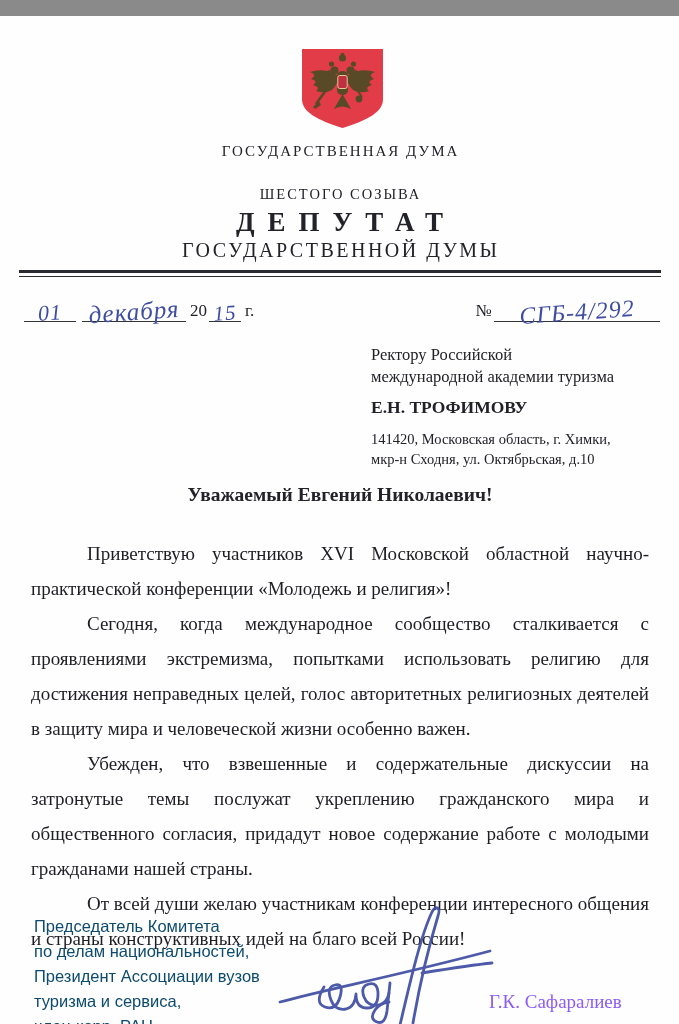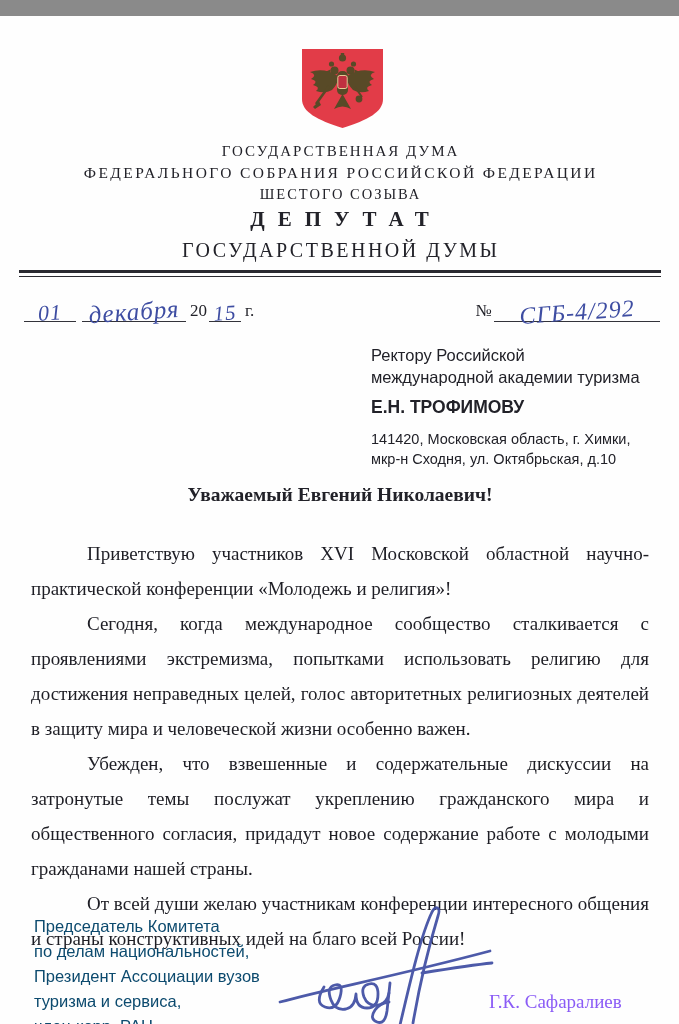--- a/index.html
+++ b/index.html
@@ -13,21 +13,21 @@
     font-family:"Liberation Serif", serif;
     color:#222229;
   }
   
   .coat { position:absolute; left:298px; top:31px; width:89px; height:83px; }
   
   .lh-line { position:absolute; left:0; width:100%; text-align:center; white-space:nowrap; }
   .org1 { top:127px; font-size:15px; letter-spacing:2px; text-indent:2px; }
   .org2 { top:148px; font-size:15.5px; letter-spacing:2.4px; text-indent:2.4px; }
   .org3 { top:170px; font-size:14.5px; letter-spacing:2px; text-indent:2px; }
-  .dep1 { top:191px; font-size:21px; font-weight:bold; letter-spacing:13px; text-indent:13px; }
+  .dep1 { top:191px; font-size:27px; font-weight:bold; letter-spacing:13px; text-indent:13px; }
   .dep2 { top:223px; font-size:20px; letter-spacing:2.5px; text-indent:2.5px; }
   .rule {
     position:absolute; left:19px; top:254px; width:642px; height:7px;
     border-top:3px solid #2a2a31; border-bottom:1.5px solid #2a2a31;
   }
   
   .ref-row {
     position:absolute; left:24px; top:268px; width:636px; height:38px;
     display:flex; justify-content:space-between; align-items:flex-end;
     font-size:17px;
@@ -46,21 +46,21 @@
     font-style:italic; color:#3e4da2; white-space:nowrap;
     position:absolute; left:50%; bottom:-5px; transform:translateX(-50%) rotate(-4deg);
     font-size:25px; letter-spacing:1px;
   }
   .hw-day { font-size:22px; }
   .hw-year { font-size:21px; }
   .hw-num { font-size:24px; }
   
   .recipient {
     position:absolute; left:371px; top:328px; width:280px;
-    font-family:Liberation Sans, sans-serif;
+    font-family:Liberation Serif, serif;
     font-size:16.5px; line-height:22px; color:#212128;
   }
   .recipient .r-name { font-weight:bold; font-size:17.5px; margin-top:8px; }
   .recipient .r-addr { font-size:14.5px; line-height:20px; margin-top:11px; }
   
   .salutation {
     position:absolute; left:31px; top:468px; width:618px;
     text-align:center; font-weight:bold; font-size:19.5px;
   }
   .body-text {
@@ -113,21 +113,20 @@
 
         <circle cx="61" cy="52" r="3.4" stroke="none"></circle>
         <path d="M57,40 L64,50" stroke-width="2" fill="none"></path>
       </g>
 
       <rect x="39.8" y="28.5" width="9.4" height="13" rx="2" fill="#c03040" stroke="#f3d9a0" stroke-width="0.9"></rect>
     </svg>
   </div>
 
   <div class="lh-line org1">ГОСУДАРСТВЕННАЯ ДУМА</div>
-  <div class="lh-line org2">ФЕДЕРАЛЬНОГО СОБРАНИЯ РОССИЙСКОЙ ФЕДЕРАЦИИ</div>
   <div class="lh-line org3">ШЕСТОГО СОЗЫВА</div>
   <div class="lh-line dep1">ДЕПУТАТ</div>
   <div class="lh-line dep2">ГОСУДАРСТВЕННОЙ ДУМЫ</div>
 
   <div class="rule"></div>
 
   <div class="ref-row">
     <div class="date-group">
       <span class="blank blank-day">
           <span class="hw hw-day">01</span>

